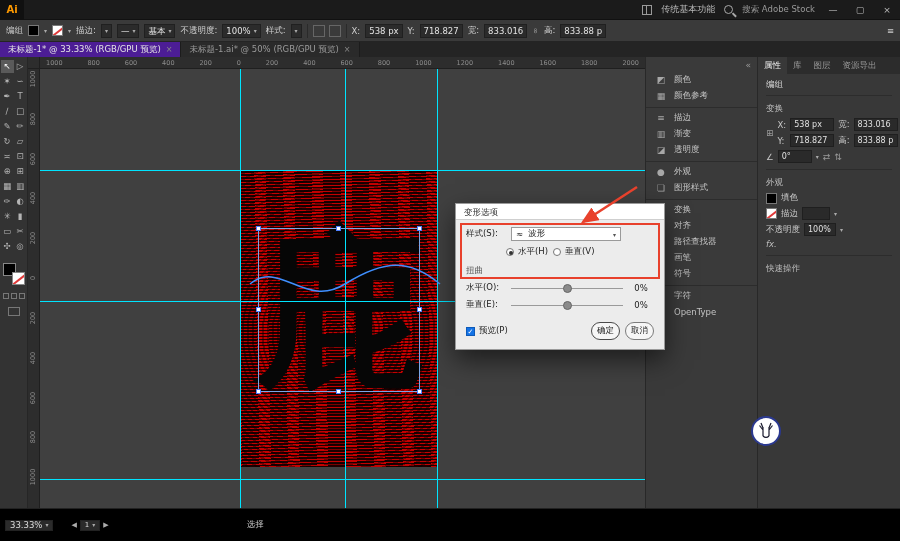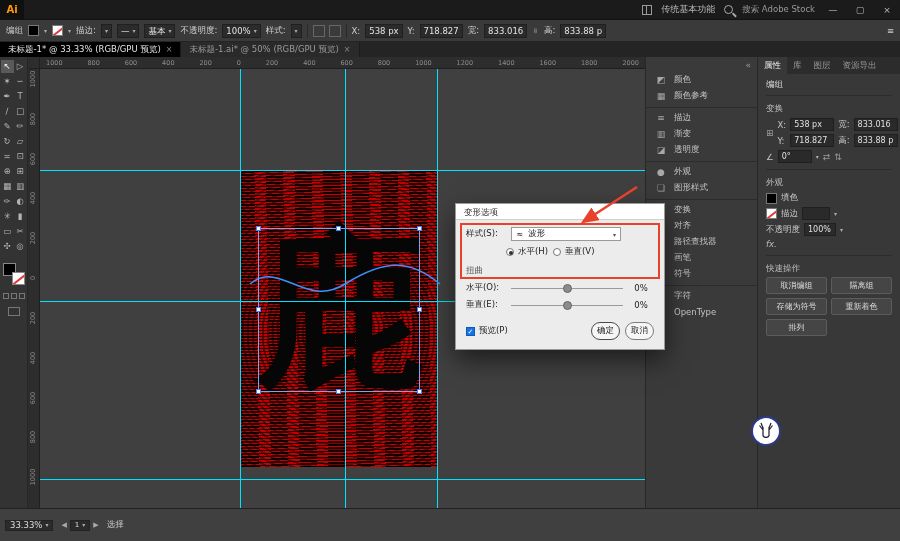--- a/index.html
+++ b/index.html
@@ -28,21 +28,21 @@
   .sw.none::after { content:""; position:absolute; left:-3px; top:4px; width:18px; height:2px; background:#e03a3a; transform:rotate(-38deg); }
   .caret { font-size:6px; color:#aaa; }
   .cb-field { background:#2b2b2b; border:1px solid #202020; height:14px; line-height:12px; padding:0 3px; color:#e2e2e2; display:inline-flex; align-items:center; gap:3px; }
   .cb-sep { width:1px; height:14px; background:#2a2a2a; }
   .cb-icons { display:flex; gap:4px; }
   .cb-ic { width:12px; height:12px; border:1px solid #666; display:inline-block; }
 
   
   .tabbar { position:absolute; top:42px; left:0; right:0; height:15px; background:#242424; display:flex; z-index:5; }
   .tab { display:flex; align-items:center; gap:5px; padding:0 8px; font-size:8.5px; color:#9a9a9a; background:#2a2a2a; border-right:1px solid #1c1c1c; }
-  .tab.active { background:#000000; color:#e5e5e5; }
+  .tab.active { background:#4c1d95; color:#e5e5e5; }
   .tab-close { font-size:8px; color:#888; }
 
   
   .main { position:absolute; top:57px; left:0; right:0; bottom:14px; display:flex; }
 
   
   .toolbar { width:28px; background:#333333; border-right:1px solid #262626; display:flex; flex-direction:column; align-items:center; padding-top:3px; }
   .tools { display:grid; grid-template-columns:repeat(2,13px); row-gap:2px; justify-content:center; }
   .tool { width:13px; height:13px; line-height:13px; text-align:center; font-size:8.5px; color:#b5b5b5; cursor:default; }
   .tool.active { background:#5a5a5a; color:#fff; }
@@ -97,24 +97,24 @@
   .pf { background:#2a2a2a; border:1px solid #1f1f1f; color:#e0e0e0; padding:0 3px; height:13px; line-height:12px; font-size:8px; }
   .ref-ic { color:#9a9a9a; font-size:9px; }
   .tgrid { display:grid; grid-template-columns:auto 44px auto 44px; gap:3px 4px; align-items:center; }
   .link-ic { color:#9a9a9a; transform:rotate(90deg); display:inline-block; font-size:8px; }
   .flip-ic { color:#9a9a9a; font-size:9px; }
   .fx-label { color:#bbb; font-style:italic; }
   .qgrid { display:grid; grid-template-columns:1fr 1fr; gap:4px; margin-top:2px; }
   .qbtn { background:#454545; border:1px solid #5c5c5c; border-radius:2px; color:#ddd; font-size:8px; padding:2px 1px; text-align:center; font-family:inherit; }
 
   
-  .statusbar { position:absolute; left:0; right:0; bottom:0; height:14px; background:#404040; border-top:1px solid #222; display:flex; align-items:center; gap:8px; padding:16px 5px; font-size:8.5px; z-index:5; }
+  .statusbar { position:absolute; left:0; right:0; bottom:0; height:14px; background:#000000; border-top:1px solid #222; display:flex; align-items:center; gap:18px; padding:16px 5px; font-size:8.5px; z-index:5; }
   .sb-field { background:#2b2b2b; border:1px solid #222; padding:0 4px; height:11px; line-height:10px; display:inline-flex; align-items:center; gap:3px; color:#ddd; }
   .sb-nav { display:flex; align-items:center; gap:3px; color:#aaa; font-size:7px; }
-  .sb-tool { color:#ccc; }
+  .sb-tool { margin-left:120px; color:#ccc; }
 
   
   .dialog { position:absolute; left:455px; top:203px; width:210px; background:#ececec; border:1px solid #9a9a9a; box-shadow:0 10px 24px rgba(0,0,0,.55); z-index:20; color:#222; font-size:8.5px; }
   .dialog-title { height:16px; line-height:16px; background:#fff; border-bottom:1px solid #cfcfcf; padding:0 8px; color:#333; font-size:8.5px; }
   .dialog-body { position:relative; padding:7px 10px 9px; display:flex; flex-direction:column; gap:5px; }
   .drow { display:flex; align-items:center; gap:5px; }
   .dd { background:#fff; border:1px solid #9a9a9a; height:14px; display:inline-flex; align-items:center; gap:5px; padding:0 4px; width:110px; }
   .dd .dd-caret { margin-left:auto; font-size:6px; color:#555; }
   .radio { display:inline-flex; align-items:center; gap:4px; }
   .rdot { width:8px; height:8px; border:1px solid #777; border-radius:50%; background:#fff; position:relative; display:inline-block; }
@@ -433,27 +433,20 @@
           <span class="pf" style="width:32px">100%</span>
           <span class="caret">▾</span>
         </div>
         <div class="trow">
           <span class="fx-label">fx.</span>
         </div>
       </div>
 
       <div>
         <div class="psec-title">快速操作</div>
-        <div class="qgrid">
-            <button class="qbtn">取消编组</button>
-            <button class="qbtn">隔离组</button>
-            <button class="qbtn">存储为符号</button>
-            <button class="qbtn">重新着色</button>
-            <button class="qbtn">排列</button>
-          </div>
       </div>
     </div>
   </div>
 </div>
 
 <div class="statusbar">
   <span class="sb-field">
       <span>33.33%</span>
       <span class="caret">▾</span>
     </span>

